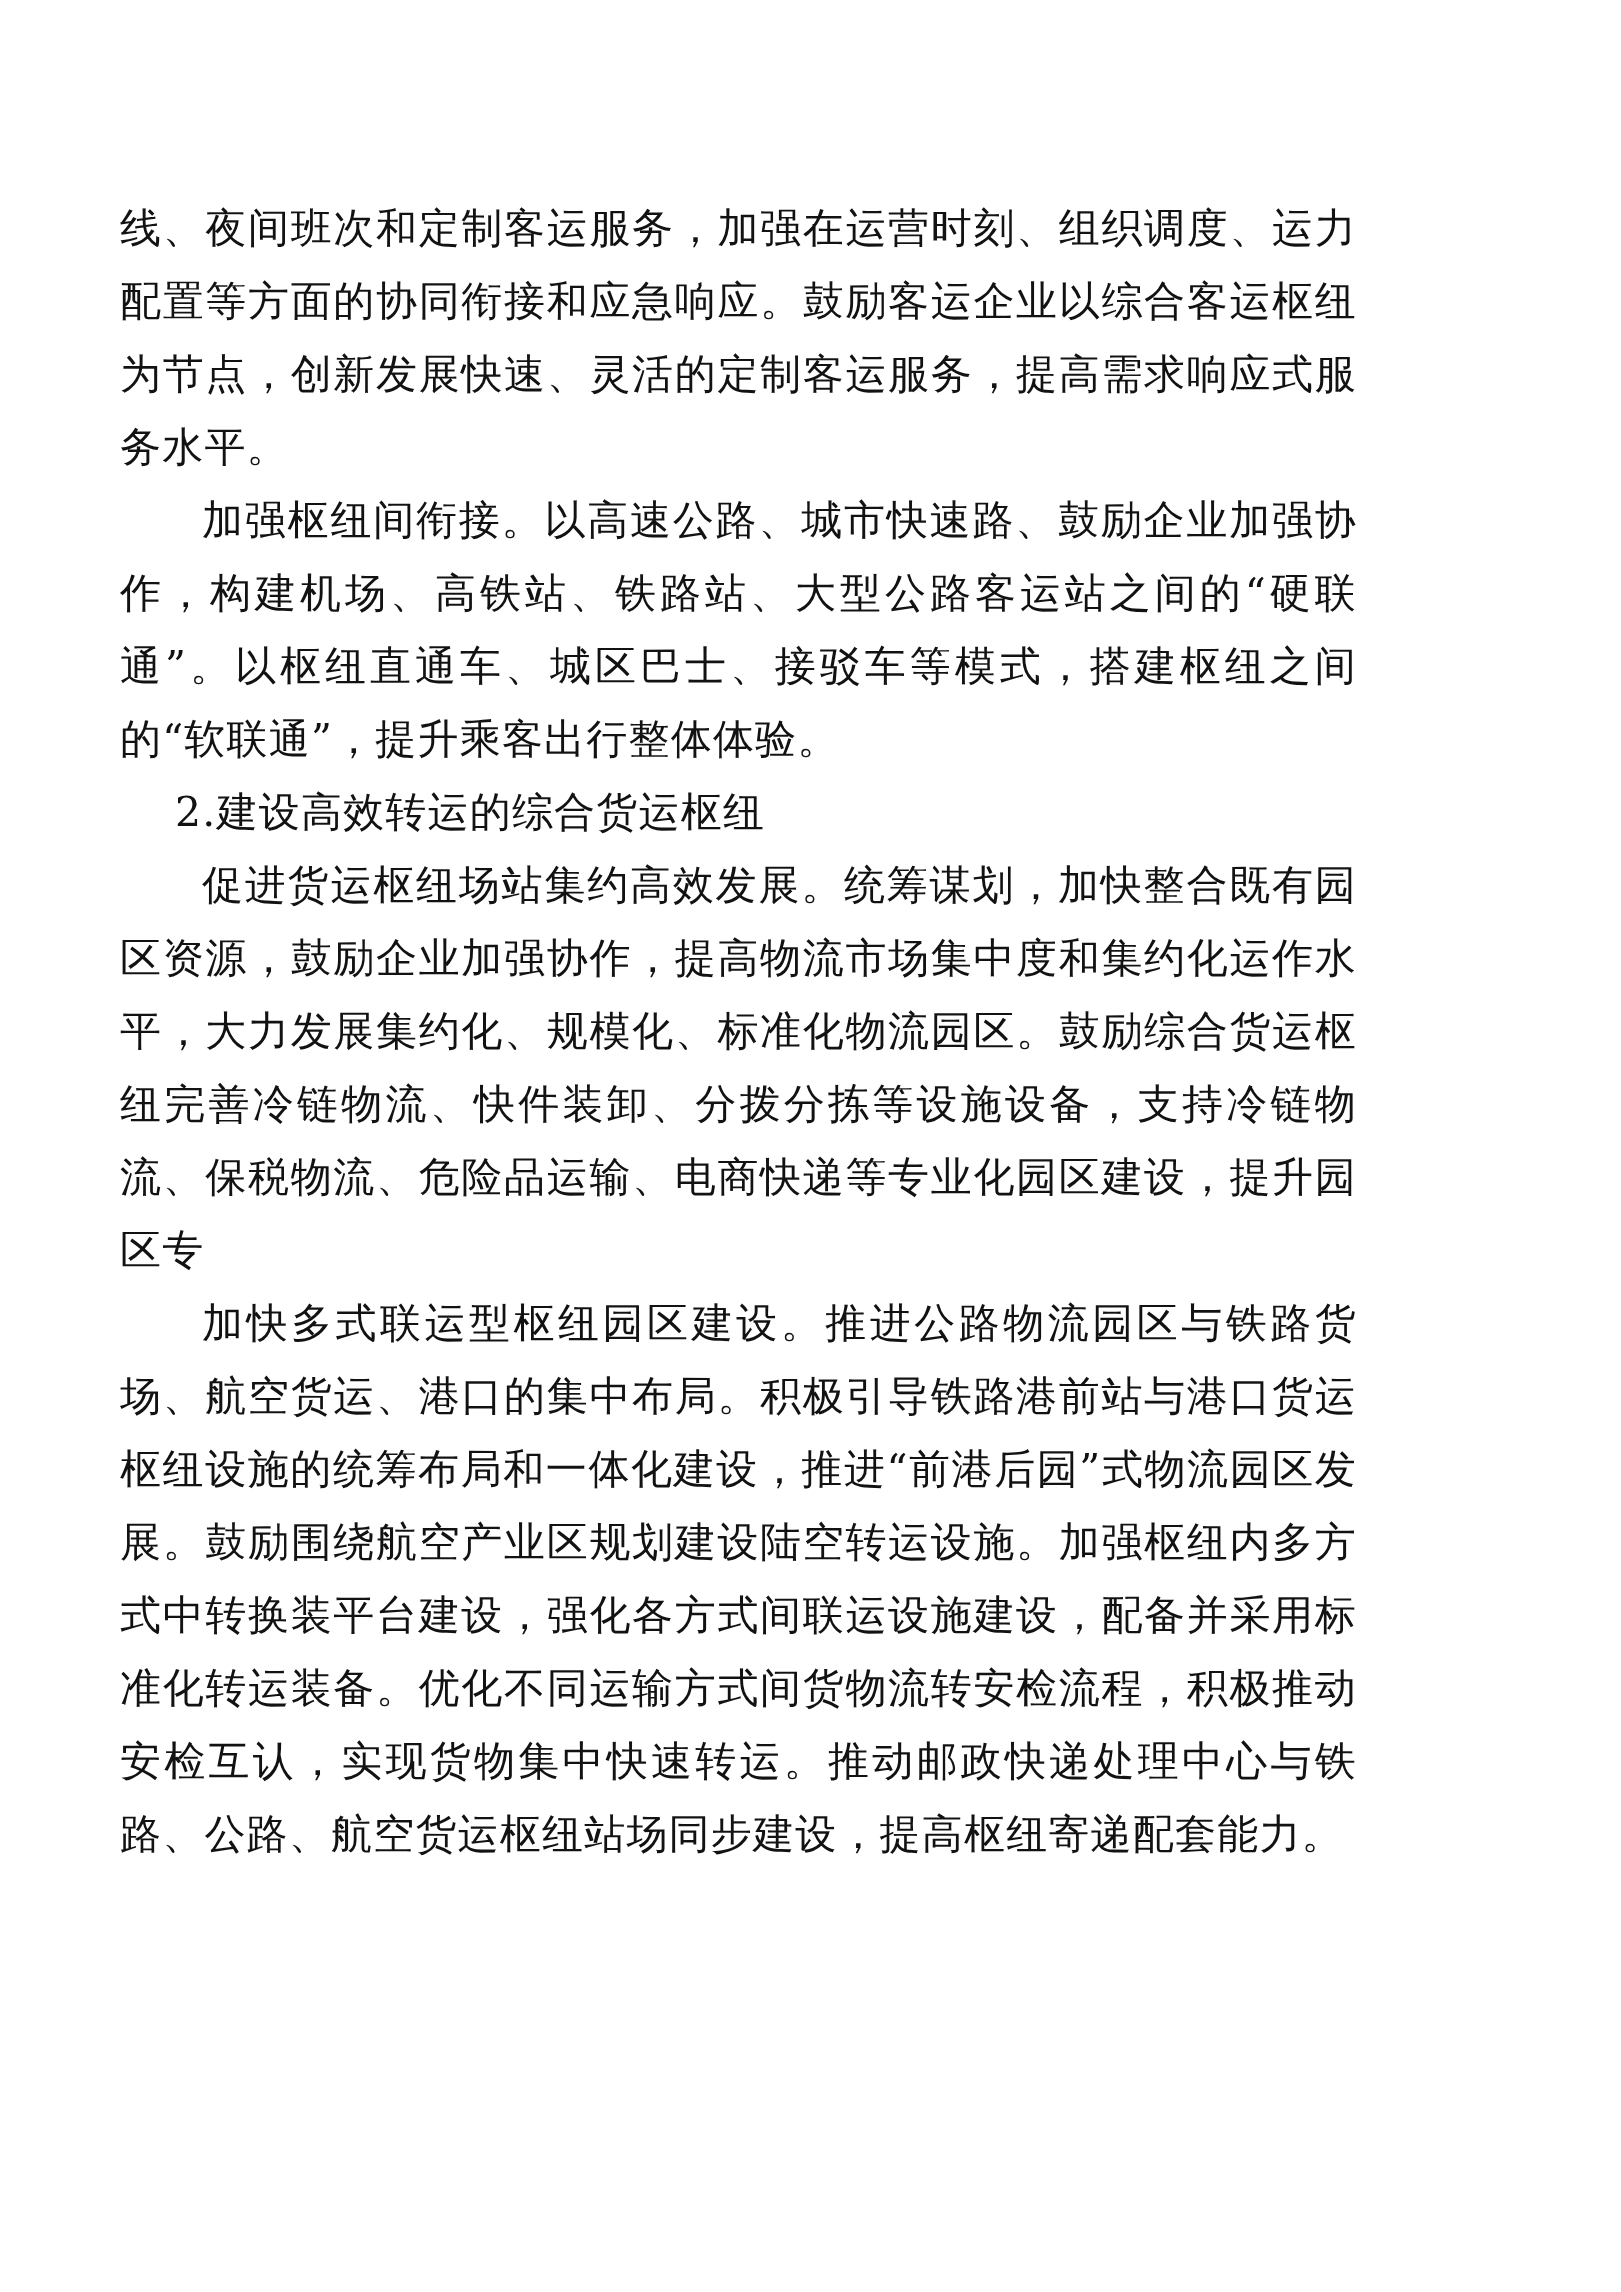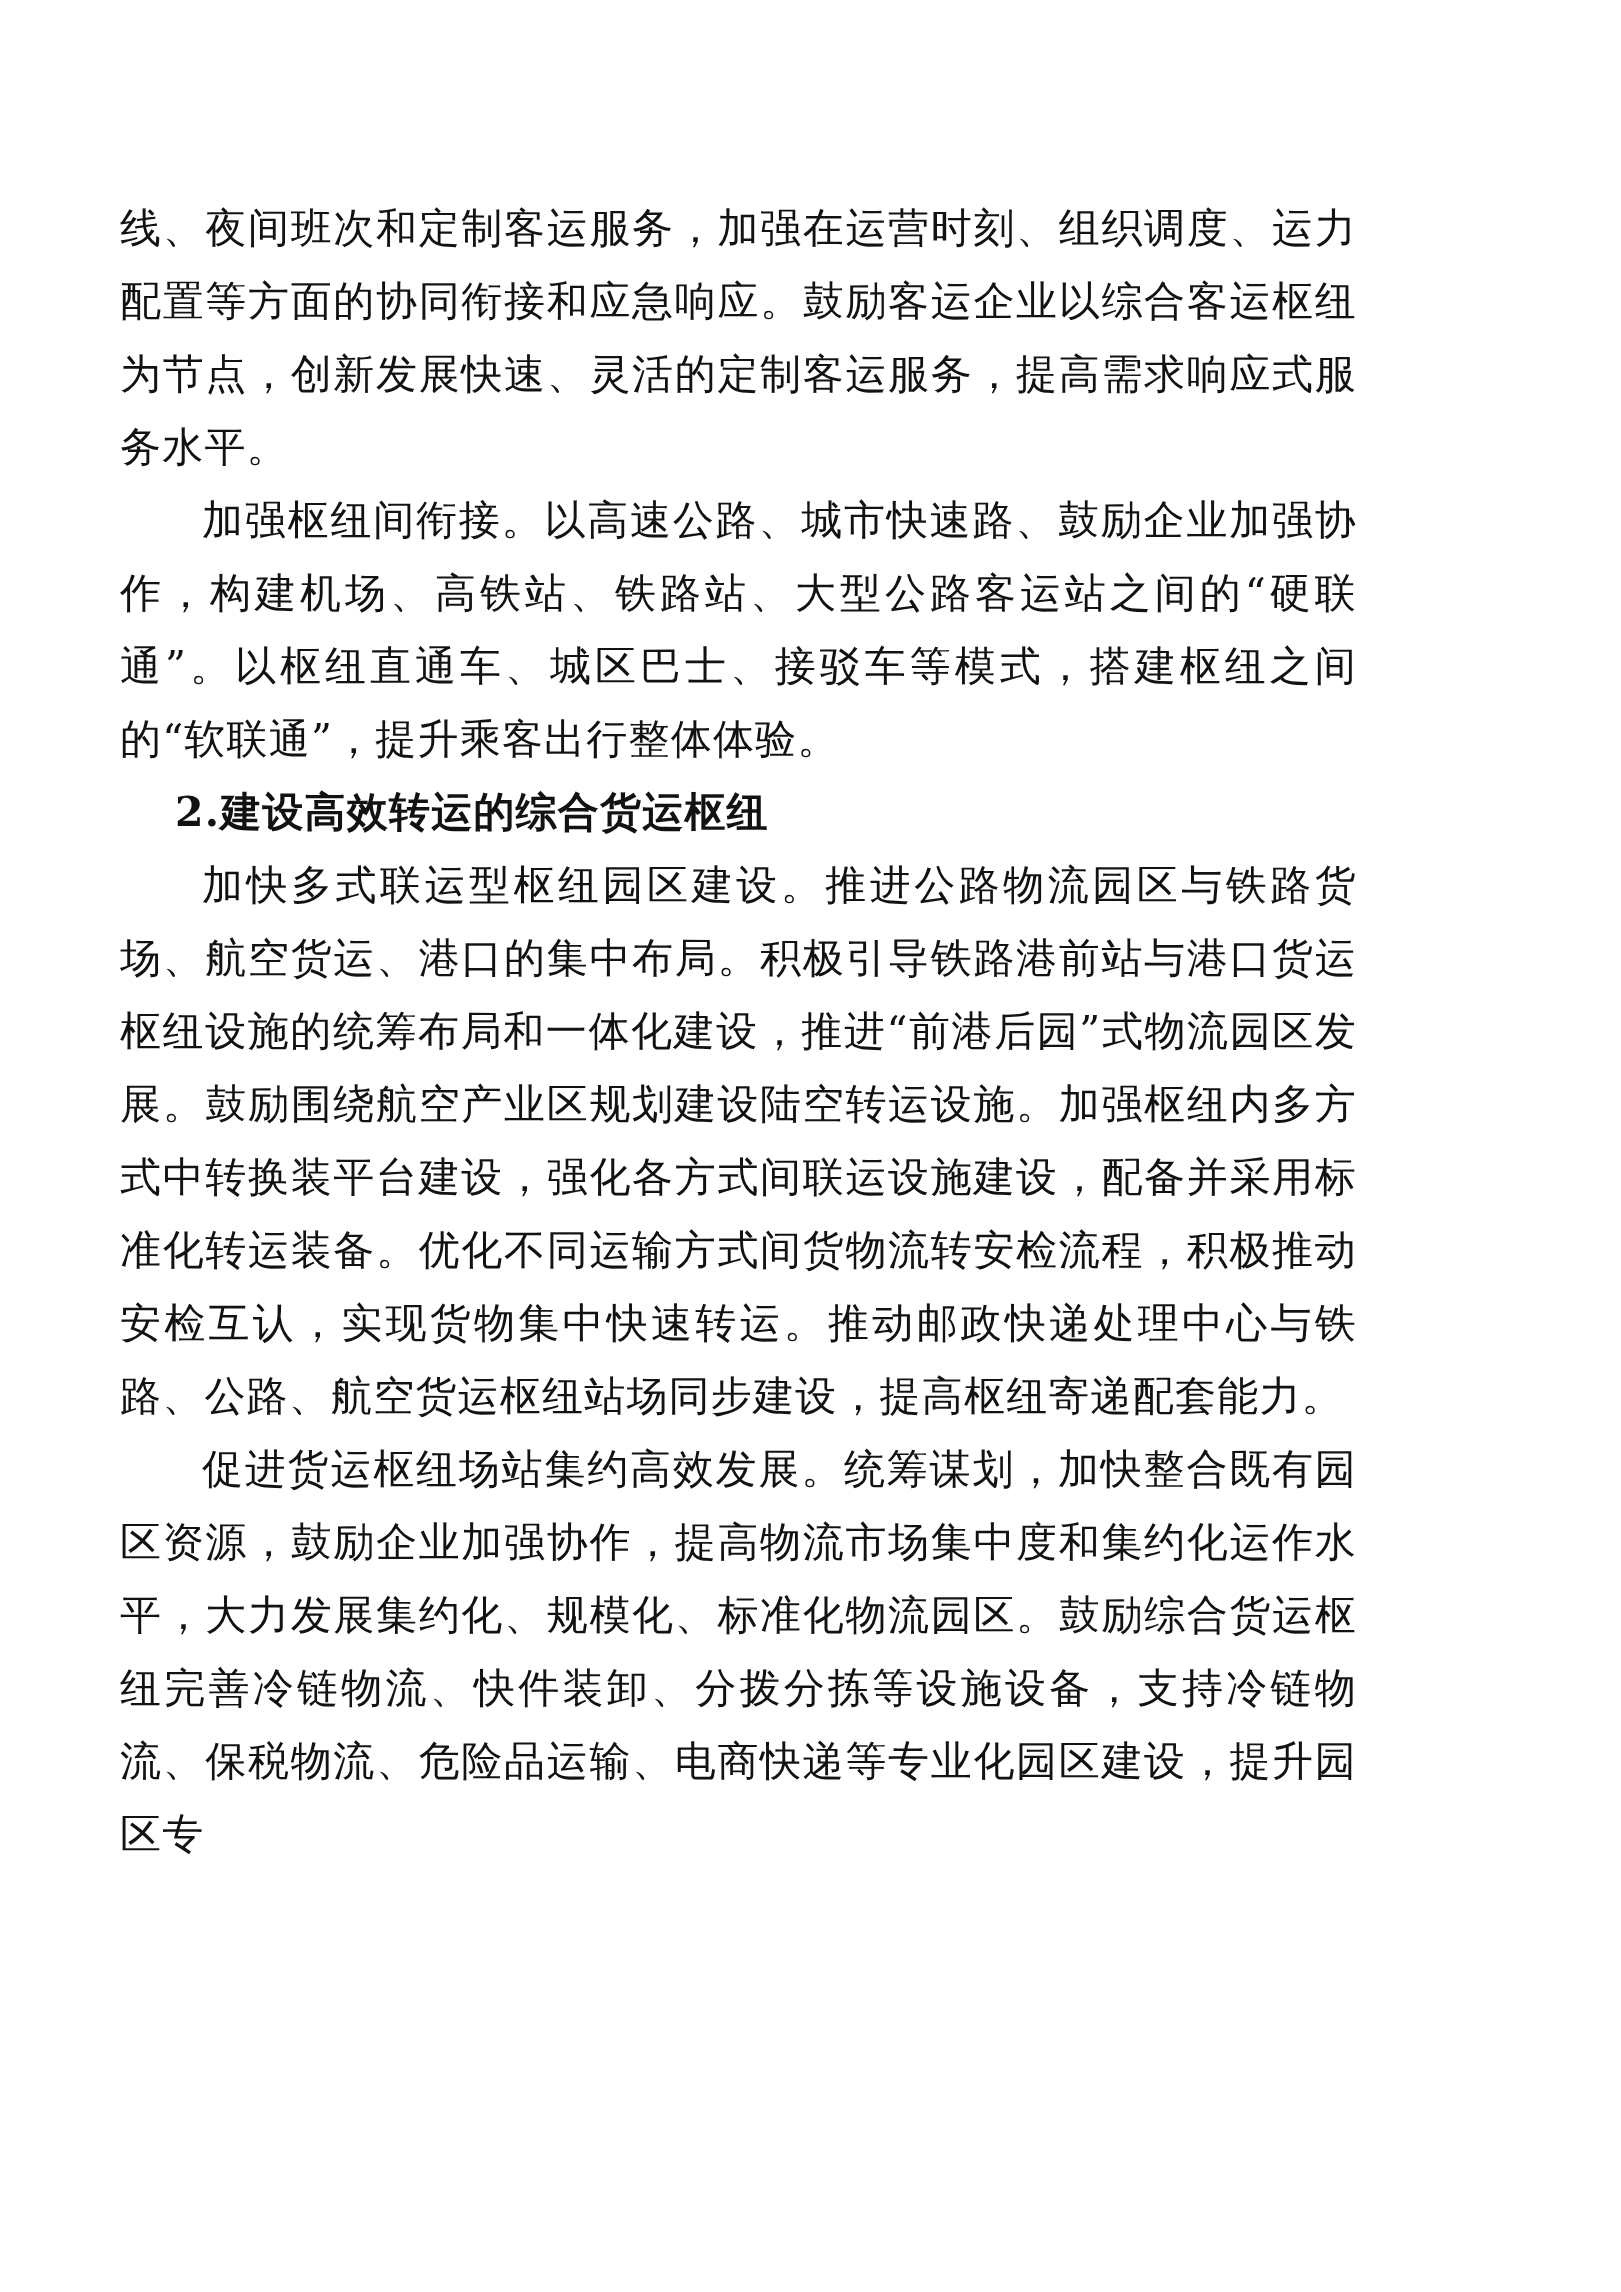--- a/index.html
+++ b/index.html
@@ -37,21 +37,21 @@
   }
   .para.indent {
     text-indent: 82px;
   }
   .heading {
     font-size: 41px;
     line-height: 73px;
     letter-spacing: 1.2px;
     margin: 0;
     text-indent: 55px;
-    font-weight: 700;
+    font-weight: 400;
     color: #121212;
   }
   .page-number {
     position: absolute;
     left: 0;
     right: 192px;
     bottom: 137px;
     text-align: right;
     font-size: 37px;
     letter-spacing: 5.9px;
@@ -64,20 +64,20 @@
 
 <div class="page">
   <div class="doc-body">
 
     <p class="para">线、夜间班次和定制客运服务，加强在运营时刻、组织调度、运力配置等方面的协同衔接和应急响应。鼓励客运企业以综合客运枢纽为节点，创新发展快速、灵活的定制客运服务，提高需求响应式服务水平。</p>
 
     <p class="para indent">加强枢纽间衔接。以高速公路、城市快速路、鼓励企业加强协作，构建机场、高铁站、铁路站、大型公路客运站之间的“硬联通”。以枢纽直通车、城区巴士、接驳车等模式，搭建枢纽之间的“软联通”，提升乘客出行整体体验。</p>
 
     <p class="heading">2.建设高效转运的综合货运枢纽</p>
 
+    <p class="para indent">促进货运枢纽场站集约高效发展。统筹谋划，加快整合既有园区资源，鼓励企业加强协作，提高物流市场集中度和集约化运作水平，大力发展集约化、规模化、标准化物流园区。鼓励综合货运枢纽完善冷链物流、快件装卸、分拨分拣等设施设备，支持冷链物流、保税物流、危险品运输、电商快递等专业化园区建设，提升园区专</p>
+
     <p class="para indent">加快多式联运型枢纽园区建设。推进公路物流园区与铁路货场、航空货运、港口的集中布局。积极引导铁路港前站与港口货运枢纽设施的统筹布局和一体化建设，推进“前港后园”式物流园区发展。鼓励围绕航空产业区规划建设陆空转运设施。加强枢纽内多方式中转换装平台建设，强化各方式间联运设施建设，配备并采用标准化转运装备。优化不同运输方式间货物流转安检流程，积极推动安检互认，实现货物集中快速转运。推动邮政快递处理中心与铁路、公路、航空货运枢纽站场同步建设，提高枢纽寄递配套能力。</p>
-
-    <p class="para indent">促进货运枢纽场站集约高效发展。统筹谋划，加快整合既有园区资源，鼓励企业加强协作，提高物流市场集中度和集约化运作水平，大力发展集约化、规模化、标准化物流园区。鼓励综合货运枢纽完善冷链物流、快件装卸、分拨分拣等设施设备，支持冷链物流、保税物流、危险品运输、电商快递等专业化园区建设，提升园区专</p>
 
   </div>
 
 </div>
 
 
 </body></html>

